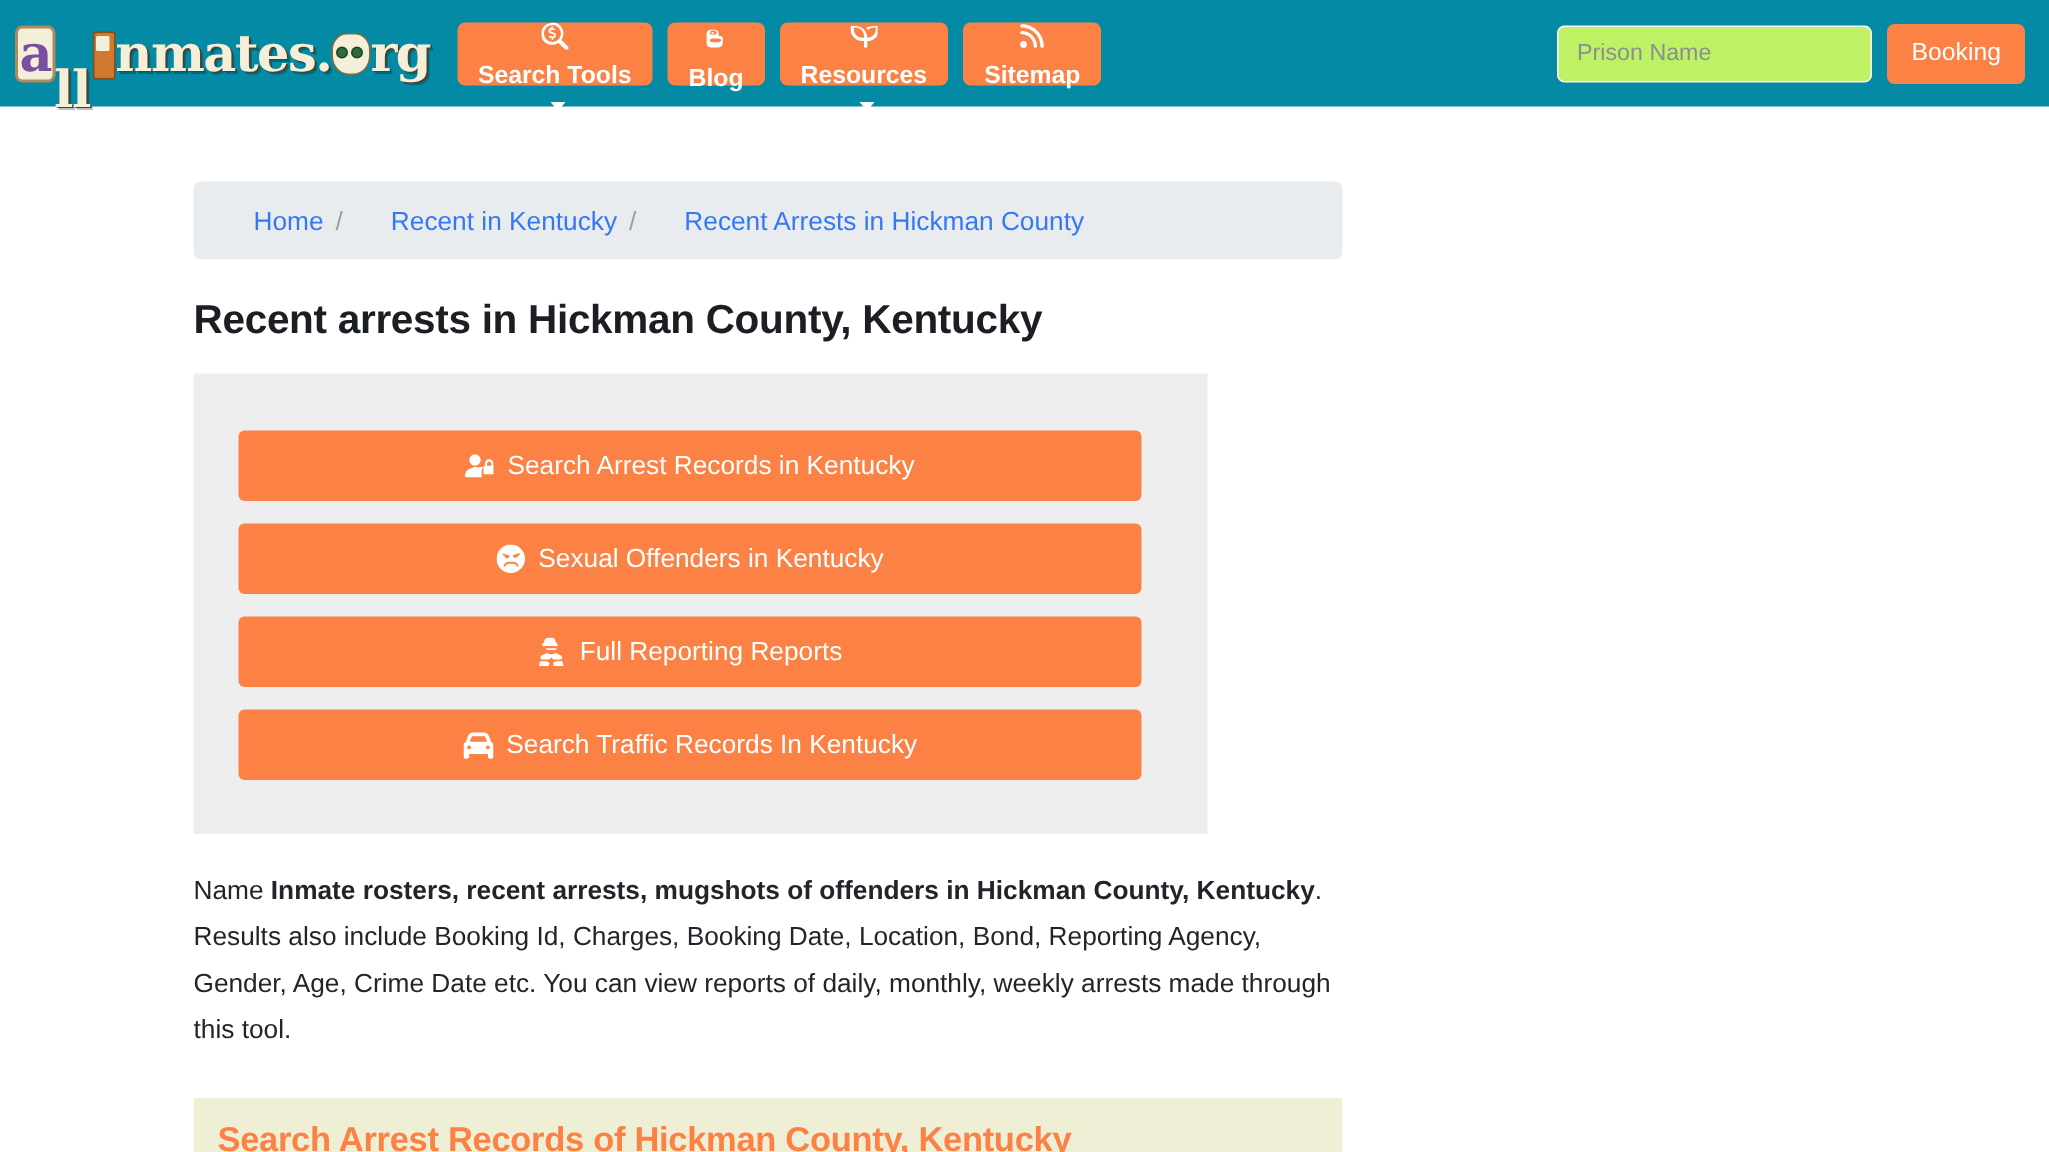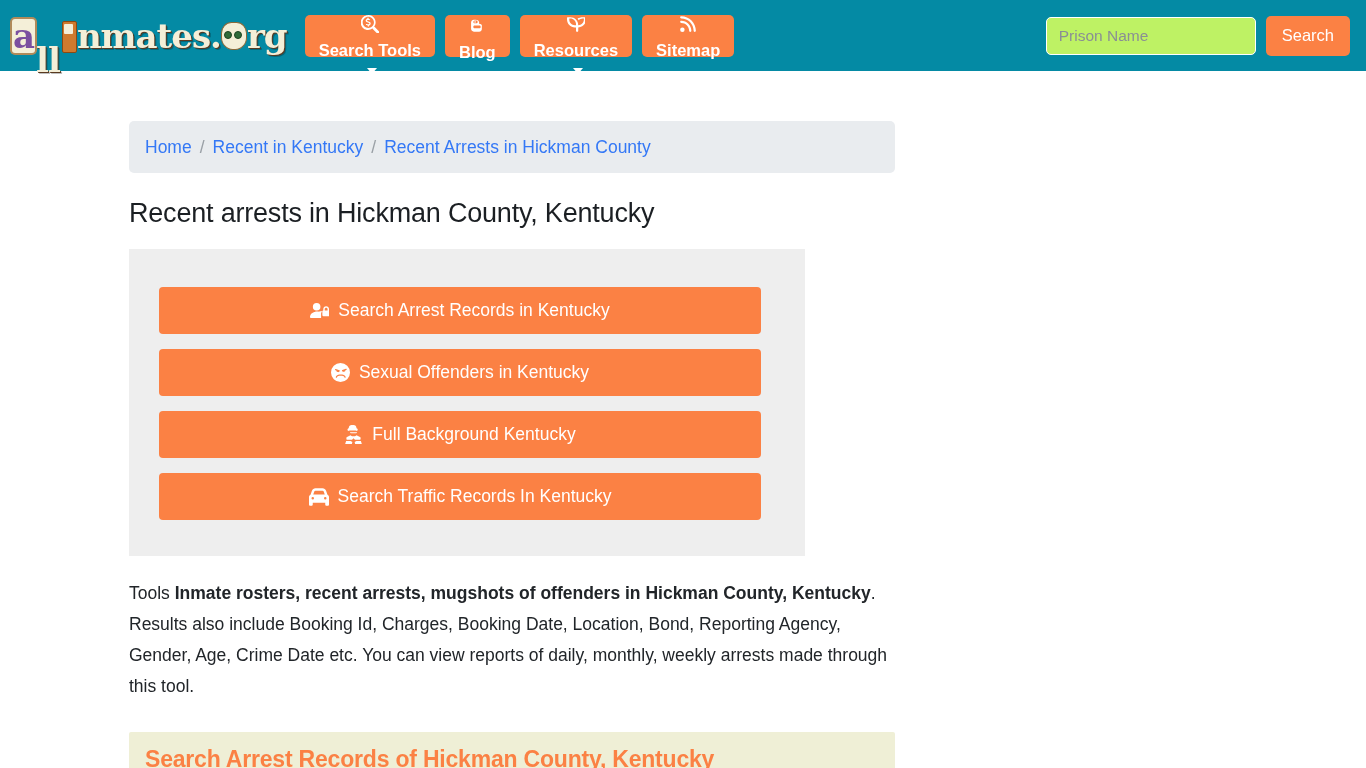--- a/index.html
+++ b/index.html
@@ -133,26 +133,26 @@
   .breadcrumb{
     background:#E9ECEF;
     border-radius:5px;
     height:52px;
     display:flex;align-items:center;
     padding:0 16px;
     margin-top:50px;
     width:766px;
     font-size:17.5px;
   }
-  .bc-link{color:#3478F6;text-decoration:none;cursor:pointer;}
+  .bc-link{color:#3478F6;text-decoration:none;cursor:pointer;margin-left:24px;}
   .bc-sep{color:#9aa0a6;margin:0 8px;}
 
   h1.page-title{
     font-size:27px;
-    font-weight:normal;
+    font-weight:bold;
     color:#1b1f23;
     margin:25px 0 0 0;
     letter-spacing:-0.2px;
   }
 
   .btn-panel{
     background:#EEEEEE;
     width:676px;
     margin-top:20px;
     padding:38px 44px 36px 30px;
@@ -253,21 +253,21 @@
             <path d="M0 64C0 46.3 14.3 32 32 32c229.8 0 416 186.2 416 416 0 17.7-14.3 32-32 32s-32-14.3-32-32C384 253.6 226.4 96 32 96 14.3 96 0 81.7 0 64zM0 416a64 64 0 1 1 128 0A64 64 0 1 1 0 416zM32 160c159.1 0 288 128.9 288 288 0 17.7-14.3 32-32 32s-32-14.3-32-32c0-123.7-100.3-224-224-224-17.7 0-32-14.3-32-32s14.3-32 32-32z"></path>
           </svg>
       </span>
       <span>Sitemap</span>
     </a>
 
   </div>
 
   <div class="search-wrap">
     <input class="search-input" type="text" placeholder="Prison Name" style="">
-    <button class="search-btn">Search</button>
+    <button class="search-btn">Booking</button>
   </div>
 
 </div>
 
 <div class="page">
   <div class="container">
 
     <nav class="breadcrumb">
       <a class="bc-link" href="#">Home</a>
       <span class="bc-sep">/</span>
@@ -297,34 +297,34 @@
         </span>
         <span>Sexual Offenders in Kentucky</span>
       </a>
 
       <a class="big-btn" href="#">
         <span>
           <svg width="19" height="19" viewBox="0 0 448 512">
               <path d="M224 16c-6.7 0-10.8-2.8-15.5-6.1-1.4-1-2.9-2-4.5-3C197.9 3.1 188.7 0 176 0 131.8 0 96 35.8 96 80c0 3.2 .2 6.4 .6 9.5-15.5 2.6-28.6 13.8-33.7 29.4-.3 .9-.6 1.9-.9 2.8-3.4 10.5-.5 22.1 7.4 29.8 7.9 7.7 19.6 10.2 30 6.5 13.6-4.8 28.2-7.4 43.4-7.4l114.4 0c15.2 0 29.8 2.6 43.4 7.4 10.4 3.7 22.1 1.2 30-6.5s10.8-19.3 7.4-29.8c-.3-.9-.6-1.9-.9-2.8-5.1-15.6-18.2-26.8-33.7-29.4 .4-3.1 .6-6.3 .6-9.5 0-44.2-35.8-80-80-80-12.7 0-21.9 3.1-27.9 6.9-1.6 1-3.1 2-4.5 3-4.8 3.3-8.8 6.1-15.5 6.1zM129.1 192c-1 10.5 4.4 20.6 13.6 25.6l9.6 5.3c2.9 1.6 6.2 2.4 9.5 2.4l124.4 0c3.3 0 6.6-.8 9.5-2.4l9.6-5.3c9.3-5.1 14.6-15.1 13.6-25.6l-190 0zM49.6 321.8c-14.5 6.7-22.2 22.6-18.7 38.1L39.2 396l145.6 0L224 357.1 263.2 396l145.6 0 8.3-36.1c3.6-15.5-4.2-31.5-18.7-38.1l-93.5-43.2-27.8 15.3c-10.4 5.7-22 8.7-33.9 8.7l-38.4 0c-11.9 0-23.6-3-33.9-8.7l-27.8-15.3L49.6 321.8zM24.6 428L0 512l179.2 0 14.9-52-49.2-32-120.2 0zm423.4 84-24.6-84-120.2 0-49.2 32 14.9 52 179.2 0z"></path>
             </svg>
         </span>
-        <span>Full Background Kentucky</span>
+        <span>Full Reporting Reports</span>
       </a>
 
       <a class="big-btn" href="#">
         <span>
           <svg width="20" height="20" viewBox="0 0 512 512">
               <path d="M135.2 117.4L109.1 192l293.8 0-26.1-74.6C372.3 104.6 360.2 96 346.6 96L165.4 96c-13.6 0-25.7 8.6-30.2 21.4zM39.6 196.8L74.8 96.3C88.3 57.8 124.6 32 165.4 32l181.2 0c40.8 0 77.1 25.8 90.6 64.3l35.2 100.5c23.2 9.6 39.6 32.5 39.6 59.2l0 144 0 48c0 17.7-14.3 32-32 32l-32 0c-17.7 0-32-14.3-32-32l0-48L96 400l0 48c0 17.7-14.3 32-32 32l-32 0c-17.7 0-32-14.3-32-32l0-48L0 256c0-26.7 16.4-49.6 39.6-59.2zM128 288a32 32 0 1 0-64 0 32 32 0 1 0 64 0zm288 32a32 32 0 1 0 0-64 32 32 0 1 0 0 64z"></path>
             </svg>
         </span>
         <span>Search Traffic Records In Kentucky</span>
       </a>
 
     </div>
 
-    <p class="lede"><span>Tools </span><b>Inmate rosters, recent arrests, mugshots of offenders in Hickman County, Kentucky</b><span>. Results also include Booking Id, Charges, Booking Date, Location, Bond, Reporting Agency, Gender, Age, Crime Date etc. You can view reports of daily, monthly, weekly arrests made through this tool.</span></p>
+    <p class="lede"><span>Name </span><b>Inmate rosters, recent arrests, mugshots of offenders in Hickman County, Kentucky</b><span>. Results also include Booking Id, Charges, Booking Date, Location, Bond, Reporting Agency, Gender, Age, Crime Date etc. You can view reports of daily, monthly, weekly arrests made through this tool.</span></p>
 
     <div class="sec-head">
       <h2>Search Arrest Records of Hickman County, Kentucky</h2>
     </div>
 
   </div>
 </div>
 
 </body></html>

